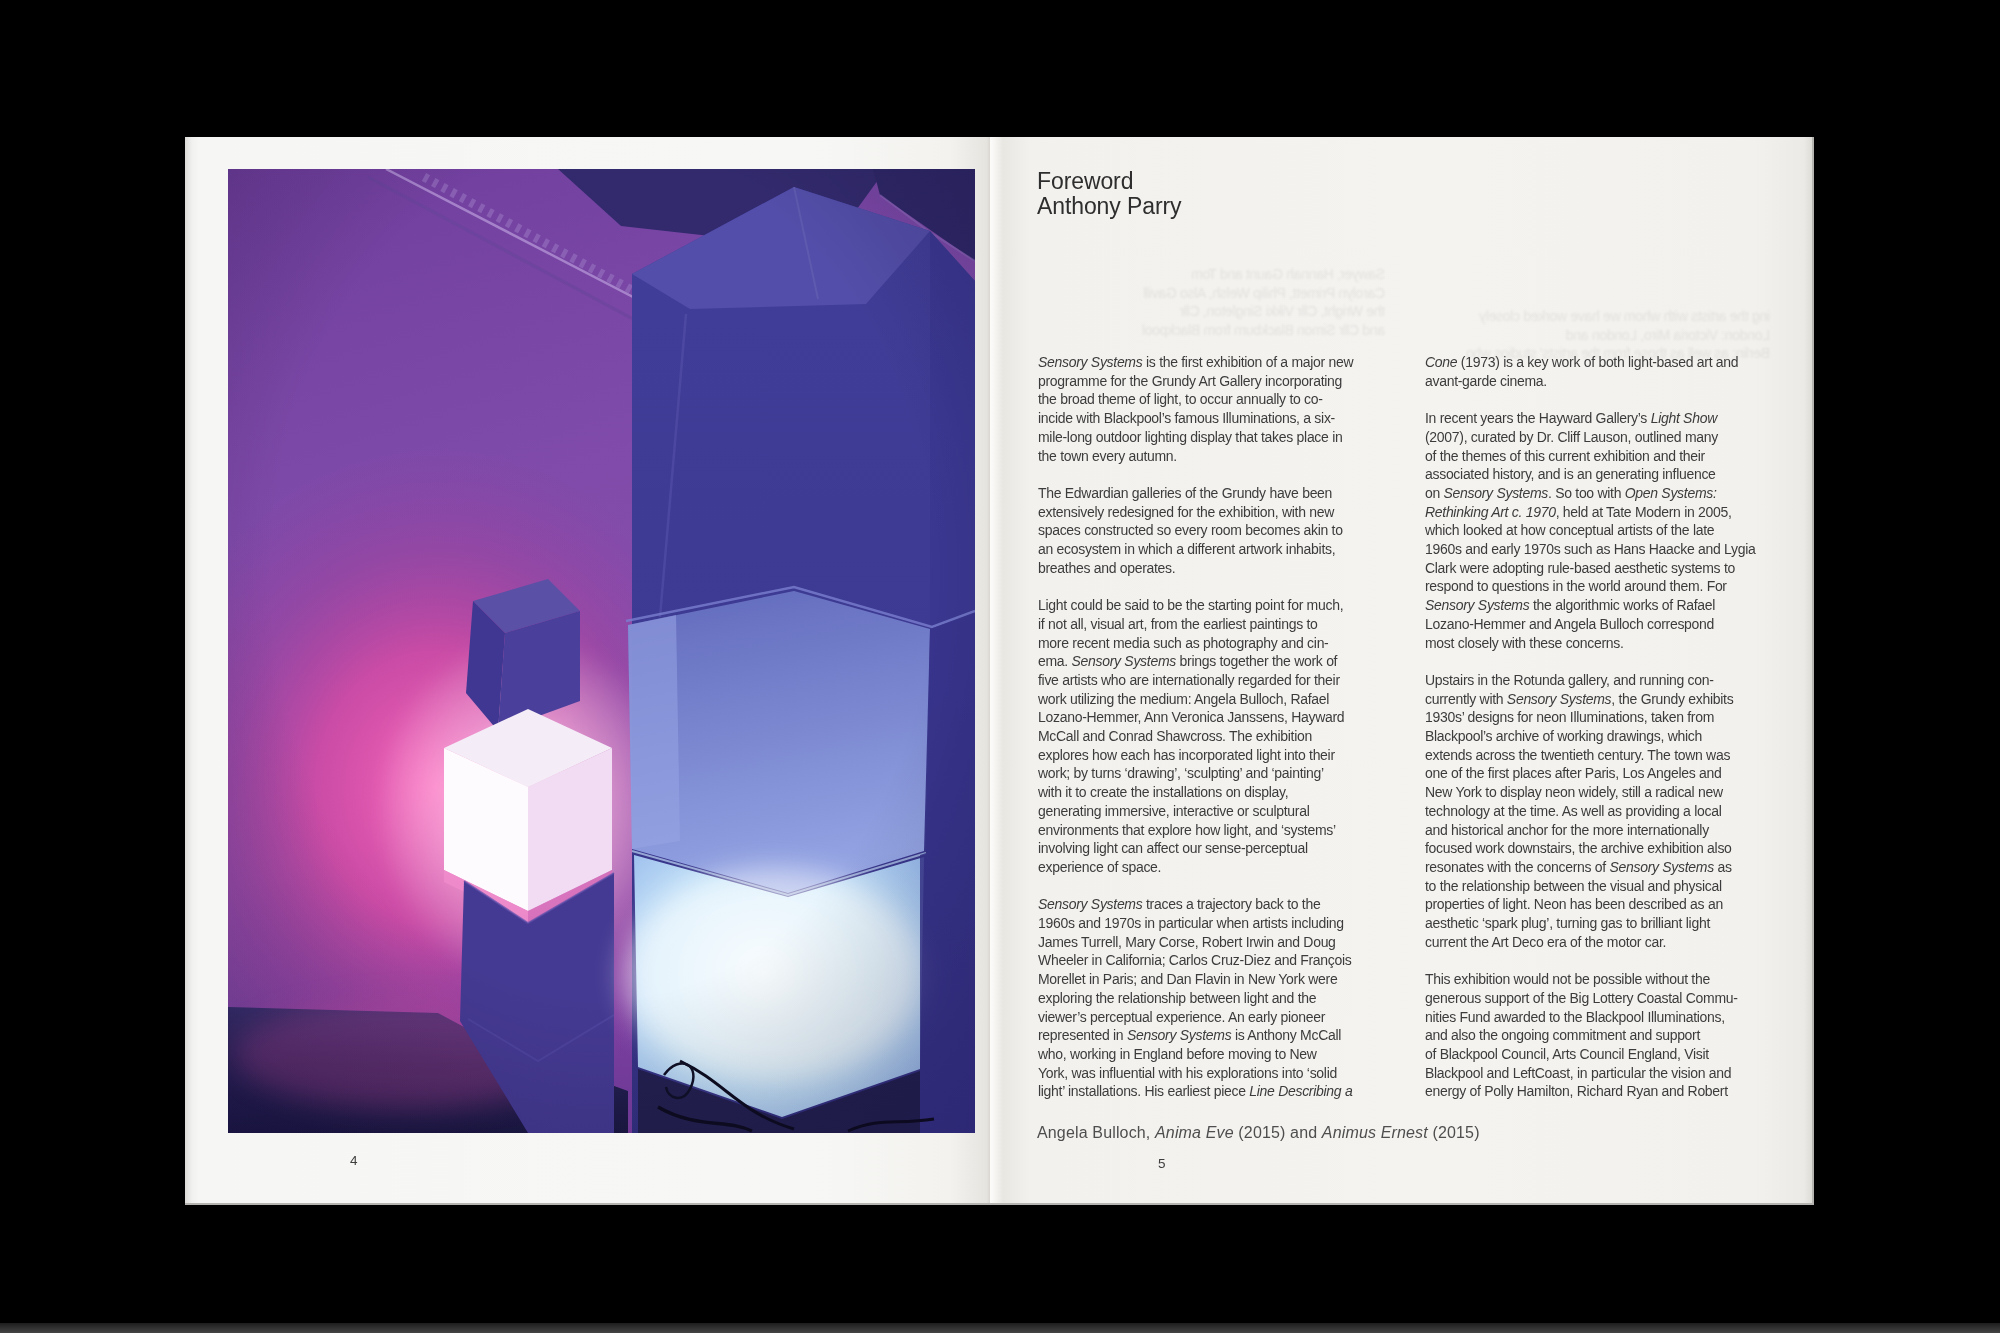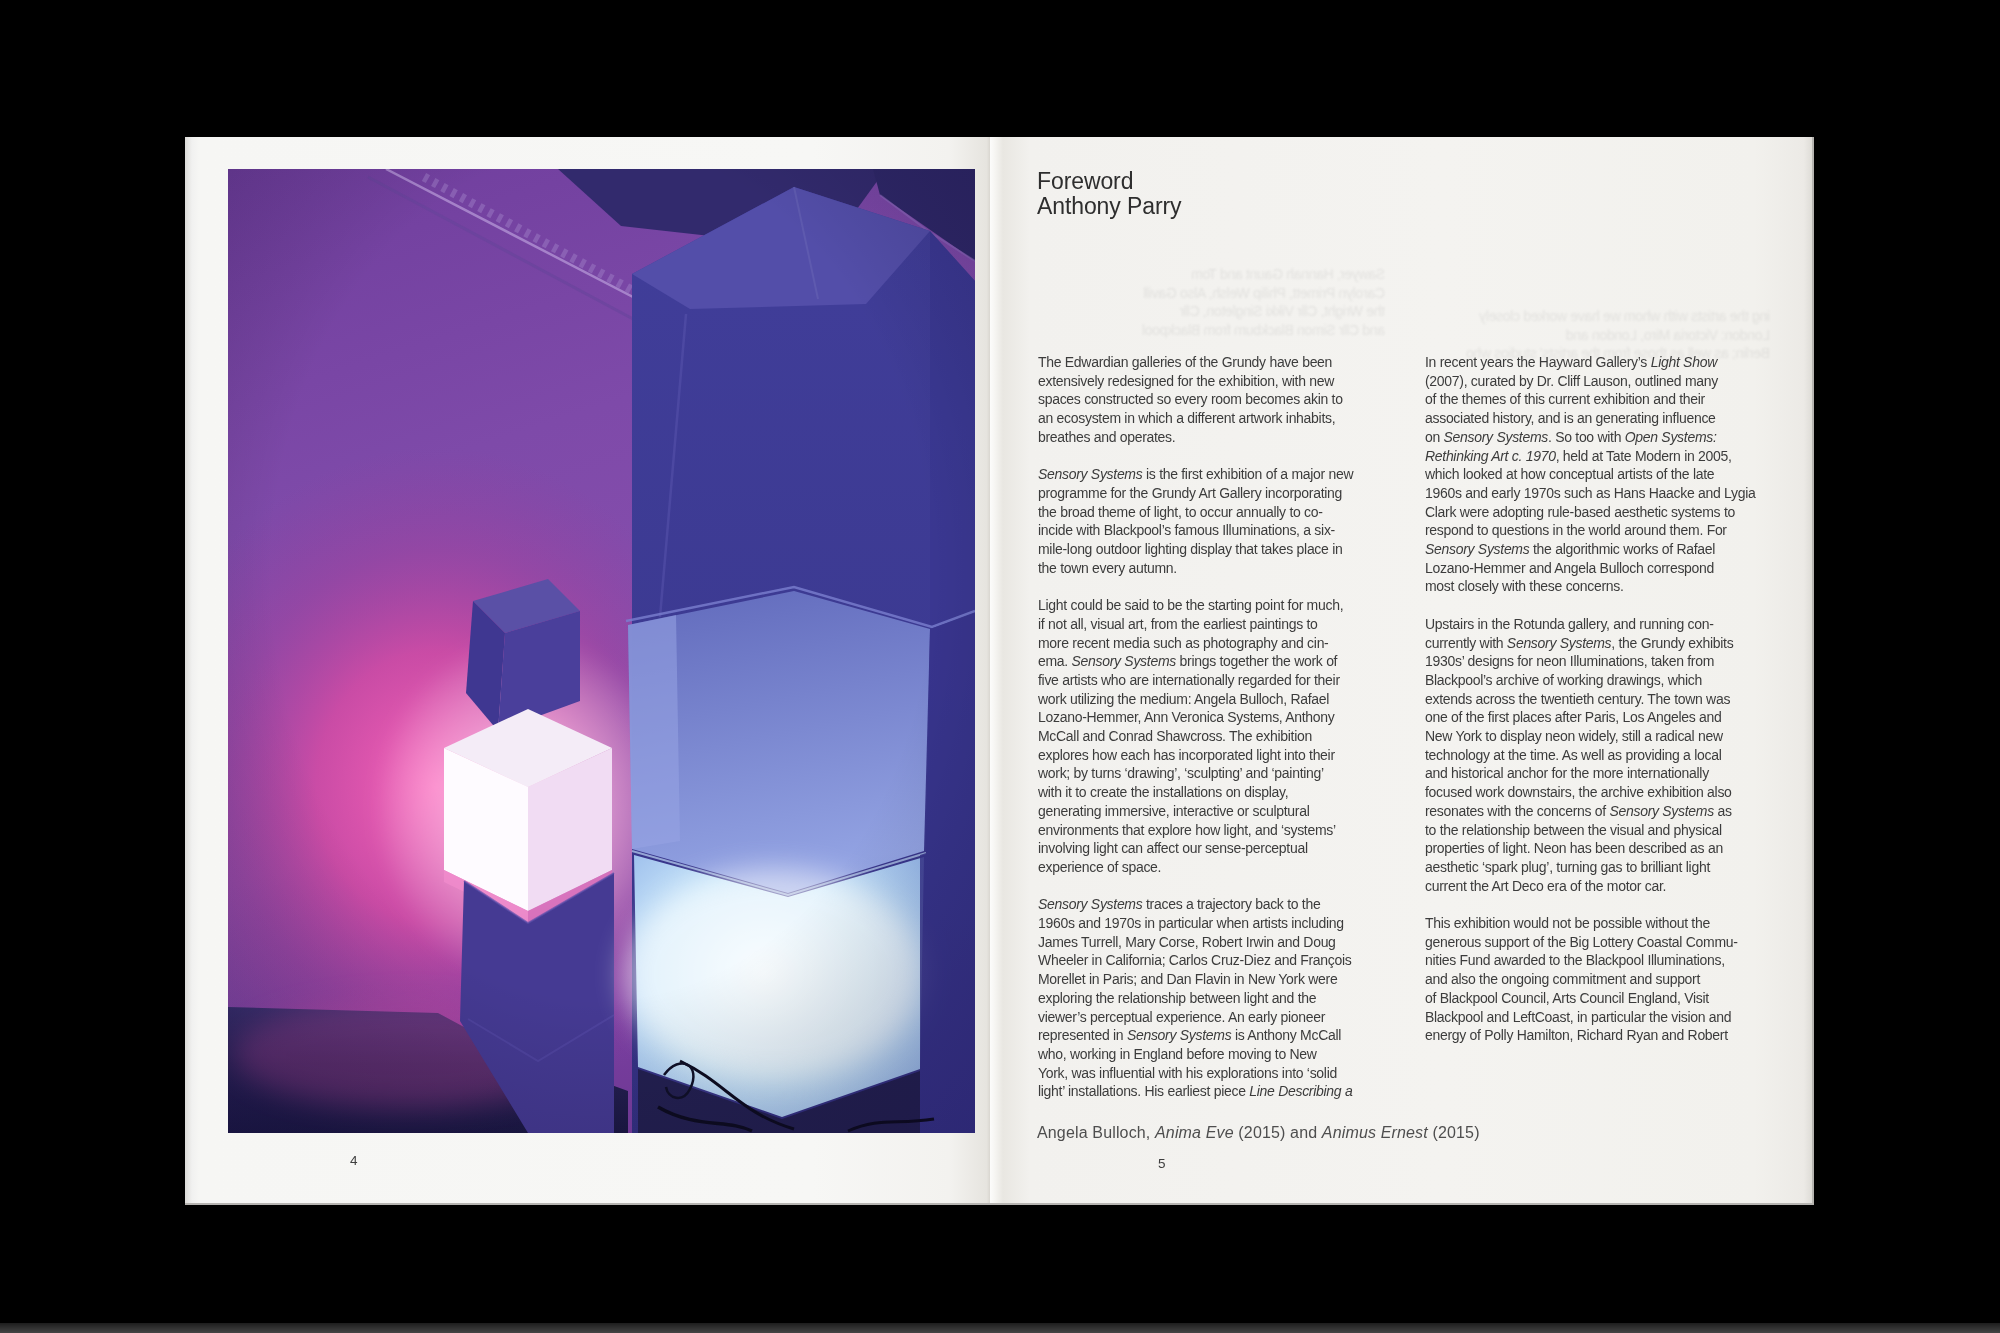--- a/index.html
+++ b/index.html
@@ -179,42 +179,42 @@
         <div class="line">Berlin; as well as those from the artists’ studios who</div>
       </div>
 
     <header class="foreword-head">
       <div>Foreword</div>
       <div>Anthony Parry</div>
     </header>
 
     <section class="col col-1">
         <div class="para">
-          <div class="line">The Edwardian galleries of the Grundy have been</div>
-          <div class="line">extensively redesigned for the exhibition, with new</div>
-          <div class="line">spaces constructed so every room becomes akin to</div>
-          <div class="line">an ecosystem in which a different artwork inhabits,</div>
-          <div class="line">breathes and operates.</div>
-        </div>
-        <div class="para">
           <div class="line"><em>Sensory Systems</em> is the first exhibition of a major new</div>
           <div class="line">programme for the Grundy Art Gallery incorporating</div>
           <div class="line">the broad theme of light, to occur annually to co-</div>
           <div class="line">incide with Blackpool’s famous Illuminations, a six-</div>
           <div class="line">mile-long outdoor lighting display that takes place in</div>
           <div class="line">the town every autumn.</div>
         </div>
         <div class="para">
+          <div class="line">The Edwardian galleries of the Grundy have been</div>
+          <div class="line">extensively redesigned for the exhibition, with new</div>
+          <div class="line">spaces constructed so every room becomes akin to</div>
+          <div class="line">an ecosystem in which a different artwork inhabits,</div>
+          <div class="line">breathes and operates.</div>
+        </div>
+        <div class="para">
           <div class="line">Light could be said to be the starting point for much,</div>
           <div class="line">if not all, visual art, from the earliest paintings to</div>
           <div class="line">more recent media such as photography and cin-</div>
           <div class="line">ema. <em>Sensory Systems</em> brings together the work of</div>
           <div class="line">five artists who are internationally regarded for their</div>
           <div class="line">work utilizing the medium: Angela Bulloch, Rafael</div>
-          <div class="line">Lozano-Hemmer, Ann Veronica Systems, Anthony</div>
+          <div class="line">Lozano-Hemmer, Ann Veronica Janssens, Hayward</div>
           <div class="line">McCall and Conrad Shawcross. The exhibition</div>
           <div class="line">explores how each has incorporated light into their</div>
           <div class="line">work; by turns ‘drawing’, ‘sculpting’ and ‘painting’</div>
           <div class="line">with it to create the installations on display,</div>
           <div class="line">generating immersive, interactive or sculptural</div>
           <div class="line">environments that explore how light, and ‘systems’</div>
           <div class="line">involving light can affect our sense-perceptual</div>
           <div class="line">experience of space.</div>
         </div>
         <div class="para">
@@ -225,20 +225,24 @@
           <div class="line">Morellet in Paris; and Dan Flavin in New York were</div>
           <div class="line">exploring the relationship between light and the</div>
           <div class="line">viewer’s perceptual experience. An early pioneer</div>
           <div class="line">represented in <em>Sensory Systems</em> is Anthony McCall</div>
           <div class="line">who, working in England before moving to New</div>
           <div class="line">York, was influential with his explorations into ‘solid</div>
           <div class="line">light’ installations. His earliest piece <em>Line Describing a</em></div>
         </div>
       </section>
     <section class="col col-2">
+        <div class="para">
+          <div class="line"><em>Cone</em> (1973) is a key work of both light-based art and</div>
+          <div class="line">avant-garde cinema.</div>
+        </div>
         <div class="para">
           <div class="line">In recent years the Hayward Gallery’s <em>Light Show</em></div>
           <div class="line">(2007), curated by Dr. Cliff Lauson, outlined many</div>
           <div class="line">of the themes of this current exhibition and their</div>
           <div class="line">associated history, and is an generating influence</div>
           <div class="line">on <em>Sensory Systems</em>. So too with <em>Open Systems:</em></div>
           <div class="line"><em>Rethinking Art c. 1970</em>, held at Tate Modern in 2005,</div>
           <div class="line">which looked at how conceptual artists of the late</div>
           <div class="line">1960s and early 1970s such as Hans Haacke and Lygia</div>
           <div class="line">Clark were adopting rule-based aesthetic systems to</div>

